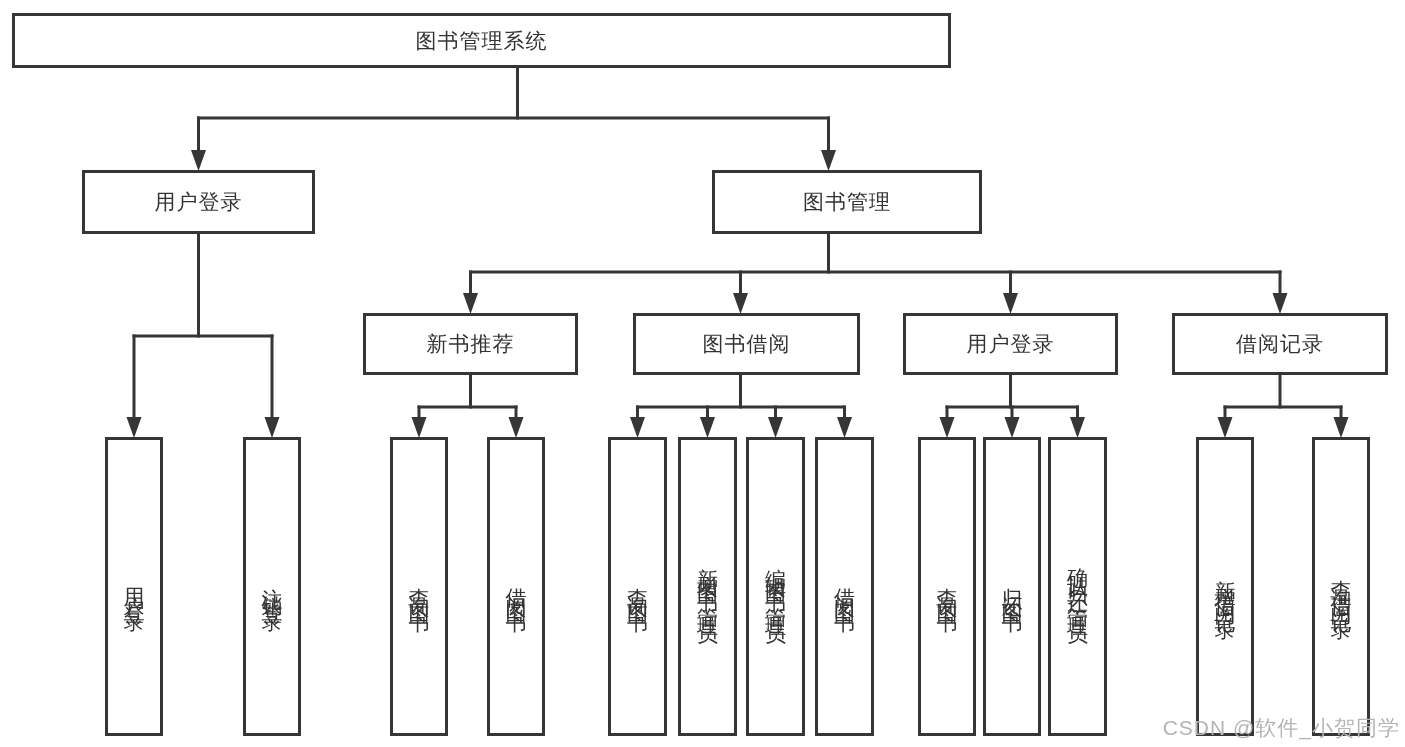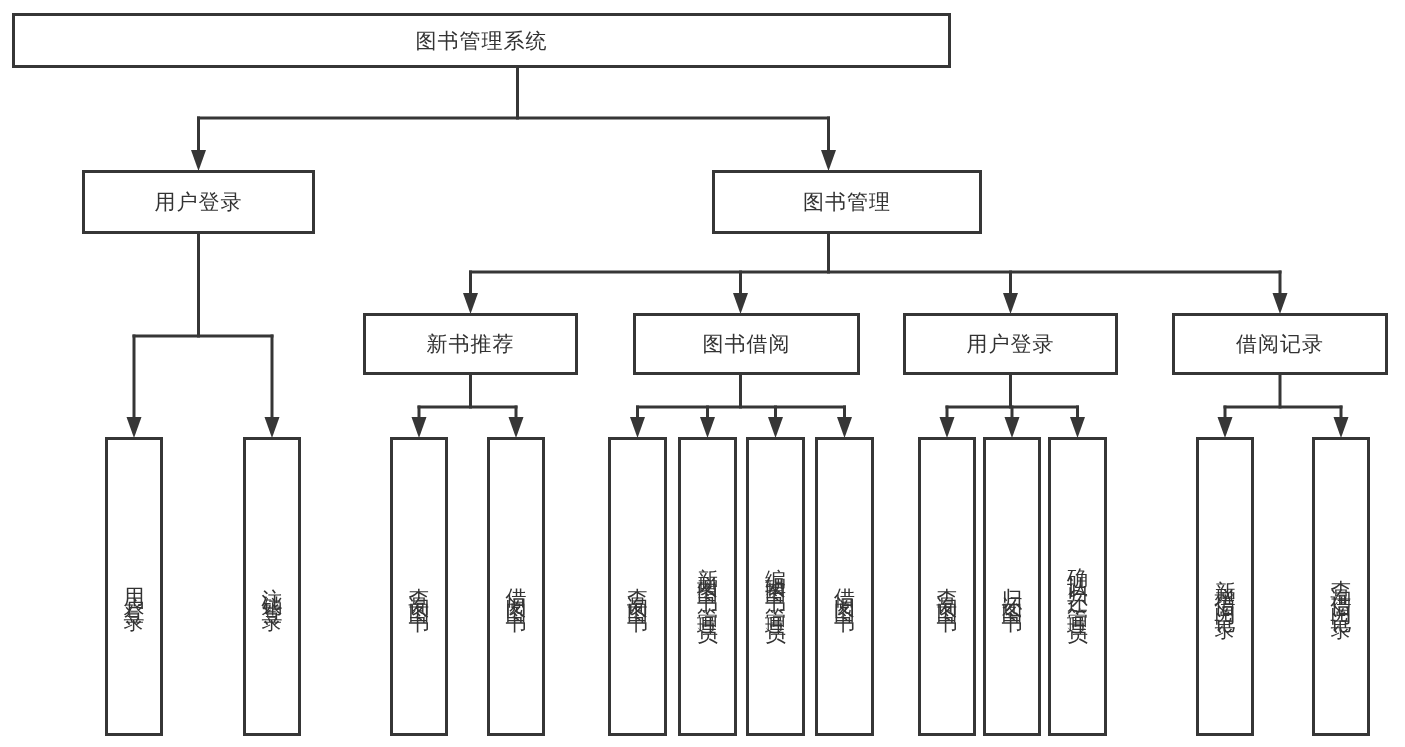--- a/index.html
+++ b/index.html
@@ -135,13 +135,16 @@
       <div class="node v" style="left: 608px; top: 437px; width: 59px; height: 299px;">查询图书</div>
       <div class="node v" style="left: 678px; top: 437px; width: 59px; height: 299px;">新增图书（管理员）</div>
       <div class="node v" style="left: 746px; top: 437px; width: 59px; height: 299px;">编辑图书（管理员）</div>
       <div class="node v" style="left: 815px; top: 437px; width: 59px; height: 299px;">借阅图书</div>
       <div class="node v" style="left: 918px; top: 437px; width: 58px; height: 299px;">查询图书</div>
       <div class="node v" style="left: 983px; top: 437px; width: 58px; height: 299px;">归还图书</div>
       <div class="node v" style="left: 1048px; top: 437px; width: 59px; height: 299px;">确认归还（管理员）</div>
       <div class="node v" style="left: 1196px; top: 437px; width: 58px; height: 299px;">新增借阅记录</div>
       <div class="node v" style="left: 1312px; top: 437px; width: 58px; height: 299px;">查询借阅记录</div>
     </div>
+  <div id="watermark">
+    <span>CSDN @软件_小贺同学</span>
+  </div>
 </div>
 
 </body></html>

